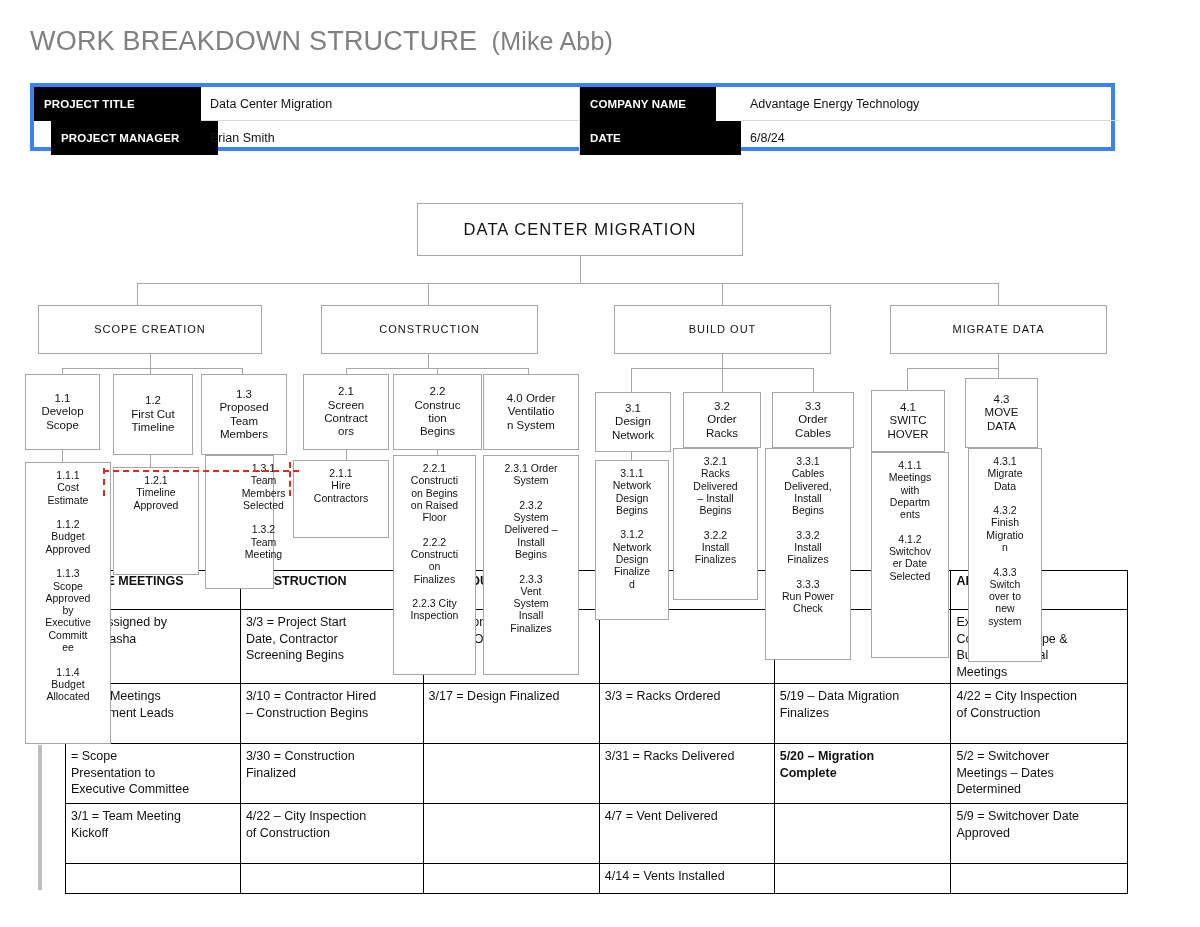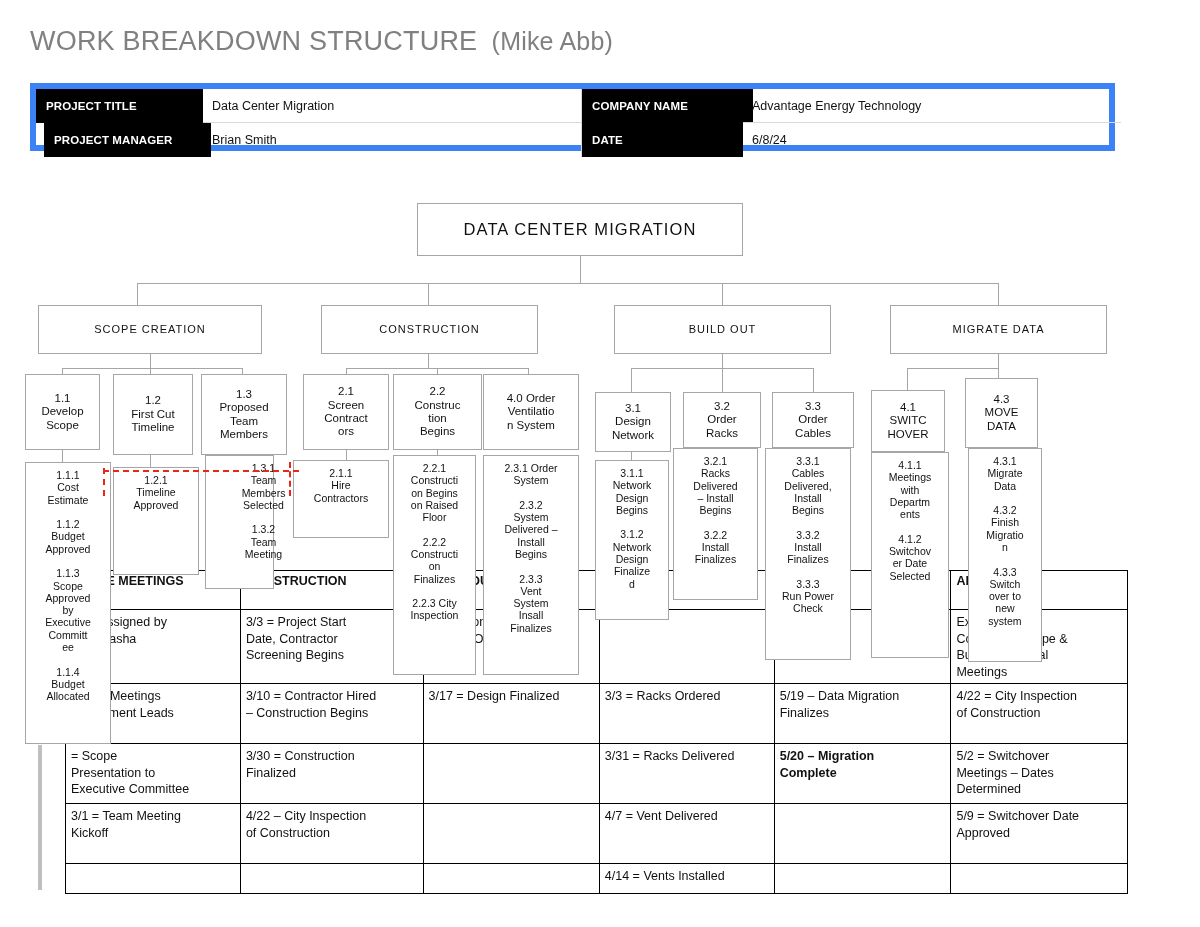--- a/index.html
+++ b/index.html
@@ -13,21 +13,21 @@
 
   
   #page-title{
     left:30px;top:26px;
     font-size:27px;letter-spacing:.2px;
     color:#808080;font-weight:400;white-space:nowrap;
   }
   #page-title .owner{font-size:25px;}
 
   
-  #info-table{left:30px;top:83px;width:1085px;height:68px;border:6px solid #3b82f6;}
+  #info-table{left:30px;top:83px;width:1085px;height:68px;border:4px solid #3b82f6;}
   .info-cell{position:absolute;box-sizing:border-box;height:34px;display:flex;align-items:center;}
   .info-lbl{background:#000;color:#fff;font-size:11.5px;font-weight:bold;padding-left:10px;letter-spacing:.1px;}
   .info-val{color:#111;font-size:12.5px;padding-left:9px;border-bottom:1px solid #d9d9d9;border-right:1px solid #d9d9d9;}
   .info-val.nb{border-bottom:none;}
 
   
   .node{
     position:absolute;box-sizing:border-box;
     border:1.2px solid #a6a6a6;background:#fff;
     display:flex;align-items:center;justify-content:center;
@@ -61,24 +61,24 @@
   .red{color:#ff0000;font-weight:bold;}
 </style>
 </head>
 <body>
 
 <div class="abs" id="page-title"><span>WORK BREAKDOWN STRUCTURE</span><span class="owner">&nbsp; </span><span class="owner">(Mike Abb)</span></div>
 
 <div class="abs" id="info-table">
   <div class="info-cell info-lbl" style="left:0;top:0;width:167px;">PROJECT TITLE</div>
   <div class="info-cell info-val" style="left:167px;top:0;width:379px;">Data Center Migration</div>
-  <div class="info-cell info-lbl" style="left:546px;top:0;width:171px;">COMPANY NAME</div>
+  <div class="info-cell info-lbl" style="left:546px;top:0;width:136px;">COMPANY NAME</div>
   <div class="info-cell info-val" style="left:707px;top:0;width:378px;border-right:none;">Advantage Energy Technology</div>
 
-  <div class="info-cell info-lbl" style="left:8px;top:34px;width:167px;">PROJECT MANAGER</div>
+  <div class="info-cell info-lbl" style="left:17px;top:34px;width:167px;">PROJECT MANAGER</div>
   <div class="info-cell info-val nb" style="left:167px;top:34px;width:379px;">Brian Smith</div>
   <div class="info-cell info-lbl" style="left:546px;top:34px;width:161px;">DATE</div>
   <div class="info-cell info-val nb" style="left:707px;top:34px;width:378px;border-right:none;">6/8/24</div>
 </div>
 
 <div class="conn v abs" style="left:580px;top:256px;height:27px;"></div>
 <div class="conn h abs" style="left:137px;top:283px;width:862px;"></div>
 <div class="conn v abs" style="left:137px;top:283px;height:22px;"></div>
 <div class="conn v abs" style="left:428px;top:283px;height:22px;"></div>
 <div class="conn v abs" style="left:722px;top:283px;height:22px;"></div>

